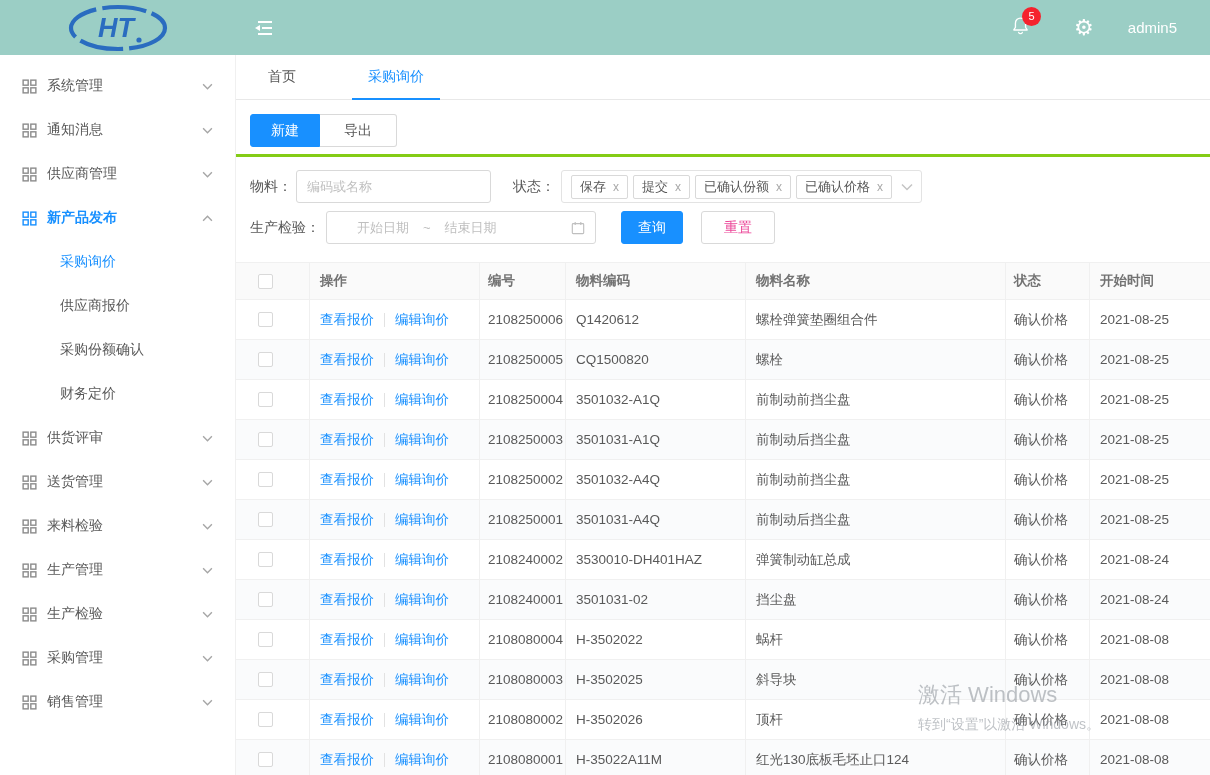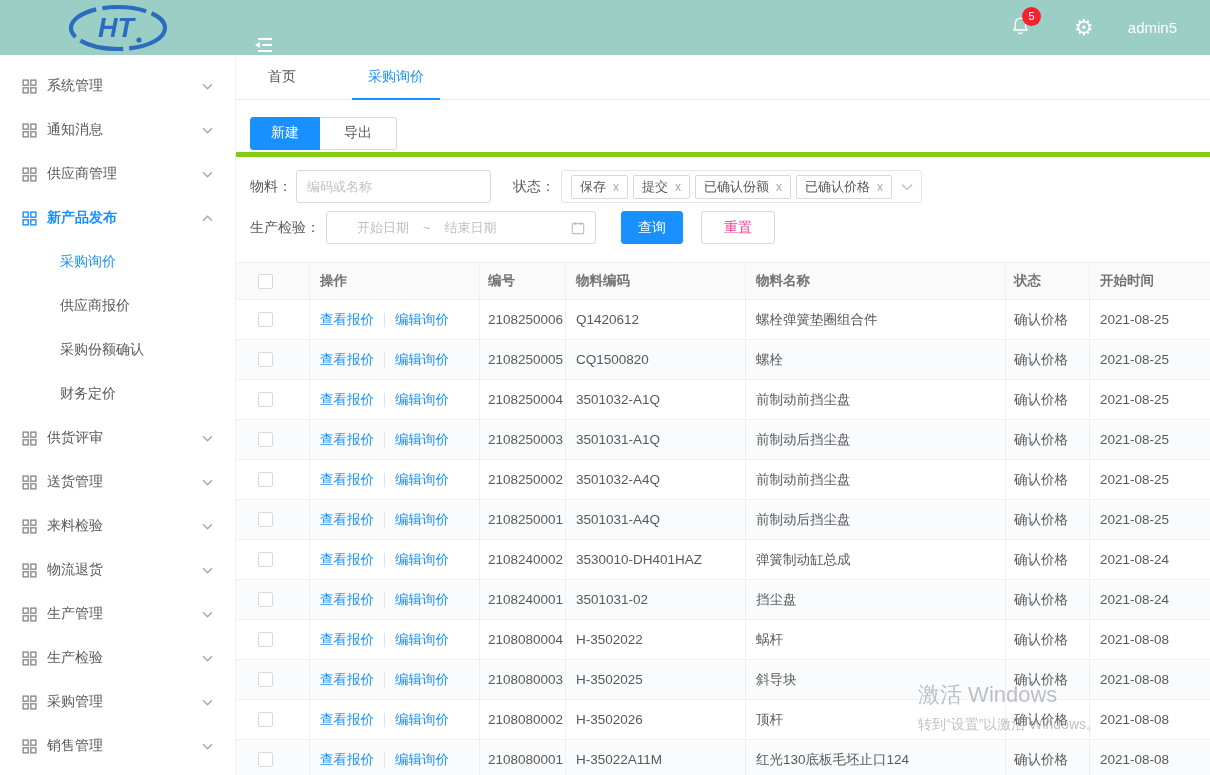--- a/index.html
+++ b/index.html
@@ -1,21 +1,21 @@
 <!DOCTYPE html>
 <html><head>
 <meta charset="utf-8">
 <style>
   * { box-sizing: border-box; margin: 0; padding: 0; }
   html,body { width:1210px; height:775px; }
   body { font-family: "Liberation Sans", "DejaVu Sans", sans-serif; background:#fff; }
   .app { position:relative; width:1210px; height:775px; overflow:hidden; background:#fff; }
 
   
-  .header { display:flex; align-items:flex-end; height:55px; background:#9bcec5; position:relative; }
+  .header { display:flex; align-items:center; height:55px; background:#9bcec5; position:relative; }
   .logo-wrap { width:236px; display:flex; justify-content:center; align-items:center; height:55px; }
   .collapse-btn { margin-left:17px; cursor:pointer; display:flex; align-items:center; }
   .header-right { position:absolute; right:0; top:0; height:55px; display:flex; align-items:center; }
   .bell-wrap { position:relative; margin-right:44px; cursor:pointer; }
   .badge { position:absolute; top:-8px; right:-11px; min-width:19px; height:19px; border-radius:10px;
            background:#f5222d; color:#fff; font-size:11px; display:flex; align-items:center; justify-content:center; }
   .gear { font-size:22px; color:#fff; margin-right:34px; cursor:pointer; line-height:1; }
   .username { color:#fff; font-size:15px; margin-right:33px; cursor:pointer; }
 
   
@@ -34,21 +34,21 @@
   .submenu-item { height:44px; display:flex; align-items:center; padding-left:60px; color:#595959; font-size:14px; cursor:pointer; }
   .submenu-item.active { color:#1890ff; }
 
   
   .tabbar { height:45px; border-bottom:1px solid #e8e8e8; display:flex; align-items:stretch; padding-left:16px; }
   .tab { display:flex; align-items:center; padding:0 16px; margin-right:40px; font-size:14px; color:#595959; cursor:pointer; position:relative; }
   .tab.active { color:#1890ff; }
   .tab.active::after { content:""; position:absolute; left:0; right:0; bottom:-1px; height:2px; background:#1890ff; }
 
   
-  .toolbar { height:57px; border-bottom:5px solid #84cc16; padding:14px 0 0 14px; display:flex;align-items:center; }
+  .toolbar { height:57px; border-bottom:3px solid #84cc16; padding:14px 0 0 14px; display:flex; }
   .btn { height:33px; font-size:14px; display:flex; align-items:center; justify-content:center; cursor:pointer; }
   .btn-new { width:70px; background:#1890ff; color:#fff; border:1px solid #1890ff; border-radius:3px 0 0 3px; }
   .btn-export { width:77px; background:#fff; color:#595959; border:1px solid #d9d9d9; border-left:none; border-radius:0 3px 3px 0; }
 
   
   .filters { padding:13px 0 10px 14px; }
   .filter-row { display:flex; align-items:center; margin-bottom:8px; }
   .f-label { font-size:14px; color:#595959; }
   .material-input { width:195px; height:33px; border:1px solid #d9d9d9; border-radius:3px; padding:0 10px;
                     font-size:13px; color:#595959; font-family:inherit; margin-left:4px; outline:none; }
@@ -260,36 +260,20 @@
       </svg>
     </span>
     <span class="menu-label">来料检验</span>
     <span class="chev">
       <svg width="11" height="7" viewBox="0 0 12 8">
         <polyline points="1,1.5 6,6.5 11,1.5" fill="none" stroke="currentColor" stroke-width="1.6"></polyline>
       </svg>
     </span>
   </div>
 
-  <div class="menu-item">
-    <span class="menu-icon">
-      <svg width="15" height="15" viewBox="0 0 16 16">
-        <rect x="1.2" y="1.2" width="5.4" height="5.4" fill="none" stroke="currentColor" stroke-width="1.5"></rect>
-        <rect x="9.4" y="1.2" width="5.4" height="5.4" fill="none" stroke="currentColor" stroke-width="1.5"></rect>
-        <rect x="1.2" y="9.4" width="5.4" height="5.4" fill="none" stroke="currentColor" stroke-width="1.5"></rect>
-        <rect x="9.4" y="9.4" width="5.4" height="5.4" fill="none" stroke="currentColor" stroke-width="1.5"></rect>
-      </svg>
-    </span>
-    <span class="menu-label">物流退货</span>
-    <span class="chev">
-      <svg width="11" height="7" viewBox="0 0 12 8">
-        <polyline points="1,1.5 6,6.5 11,1.5" fill="none" stroke="currentColor" stroke-width="1.6"></polyline>
-      </svg>
-    </span>
-  </div>
 
   <div class="menu-item">
     <span class="menu-icon">
       <svg width="15" height="15" viewBox="0 0 16 16">
         <rect x="1.2" y="1.2" width="5.4" height="5.4" fill="none" stroke="currentColor" stroke-width="1.5"></rect>
         <rect x="9.4" y="1.2" width="5.4" height="5.4" fill="none" stroke="currentColor" stroke-width="1.5"></rect>
         <rect x="1.2" y="9.4" width="5.4" height="5.4" fill="none" stroke="currentColor" stroke-width="1.5"></rect>
         <rect x="9.4" y="9.4" width="5.4" height="5.4" fill="none" stroke="currentColor" stroke-width="1.5"></rect>
       </svg>
     </span>

